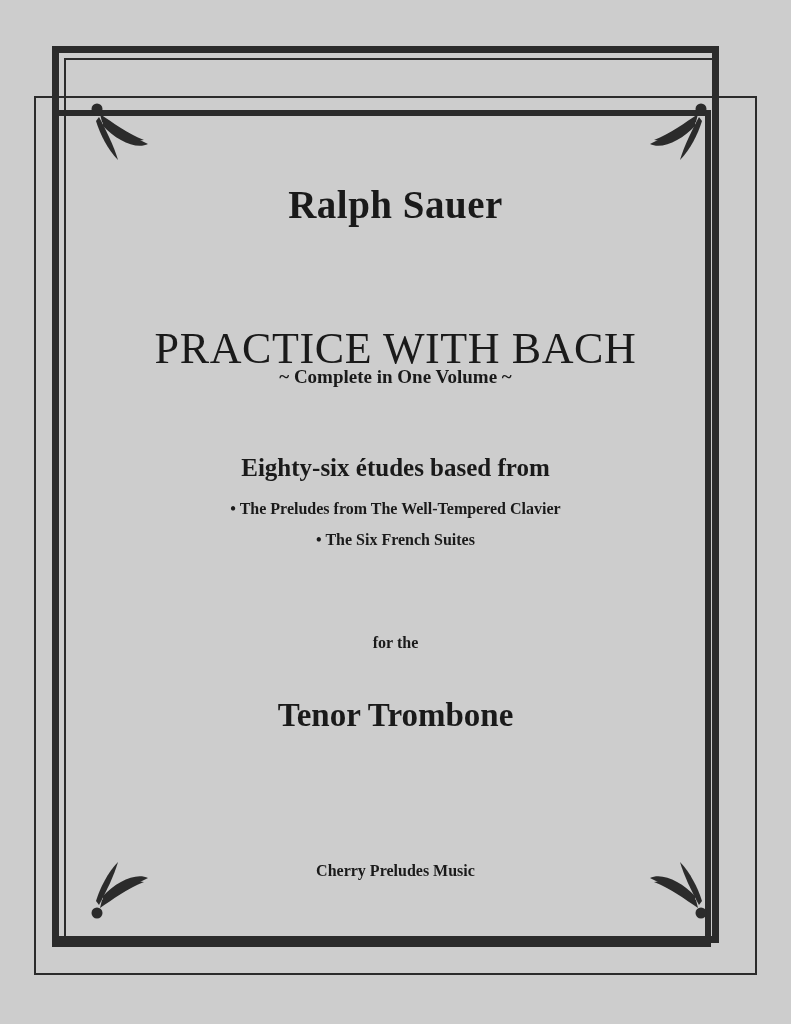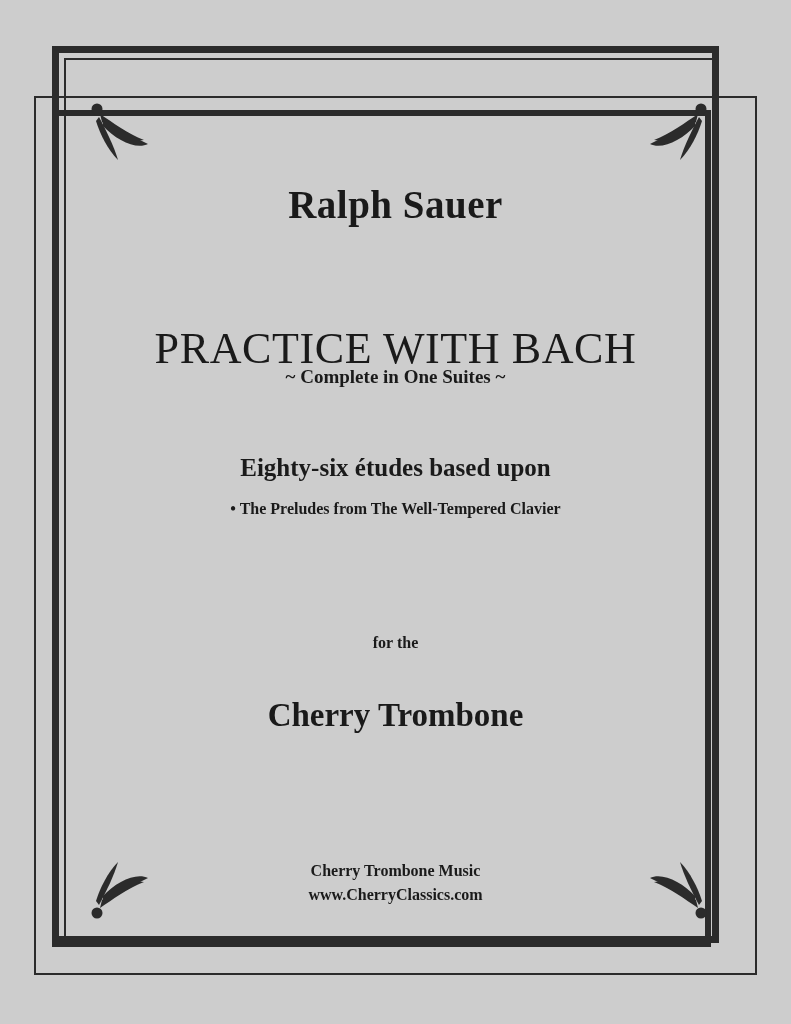--- a/index.html
+++ b/index.html
@@ -190,31 +190,31 @@
       </g>
     </svg>
   </div>
 
   <div class="content">
 
     <div class="composer">Ralph Sauer</div>
 
     <div class="title">PRACTICE WITH BACH</div>
 
-    <div class="subtitle">~ Complete in One Suites ~</div>
-
-    <div class="etudes-line">Eighty-six études based upon</div>
+    <div class="subtitle">~ Complete in One Volume ~</div>
+
+    <div class="etudes-line">Eighty-six études based from</div>
 
     <div class="contents-list">
       <div class="item">• The Preludes from The Well-Tempered Clavier</div>
+      <div class="item">• The Six French Suites</div>
     </div>
 
     <div class="forthe">for the</div>
 
-    <div class="instrument">Cherry Trombone</div>
+    <div class="instrument">Tenor Trombone</div>
 
     <div class="publisher">
-      <div>Cherry Trombone Music</div>
-      <div class="line2">www.CherryClassics.com</div>
+      <div>Cherry Preludes Music</div>
     </div>
 
   </div>
 </div>
 
 </body></html>

